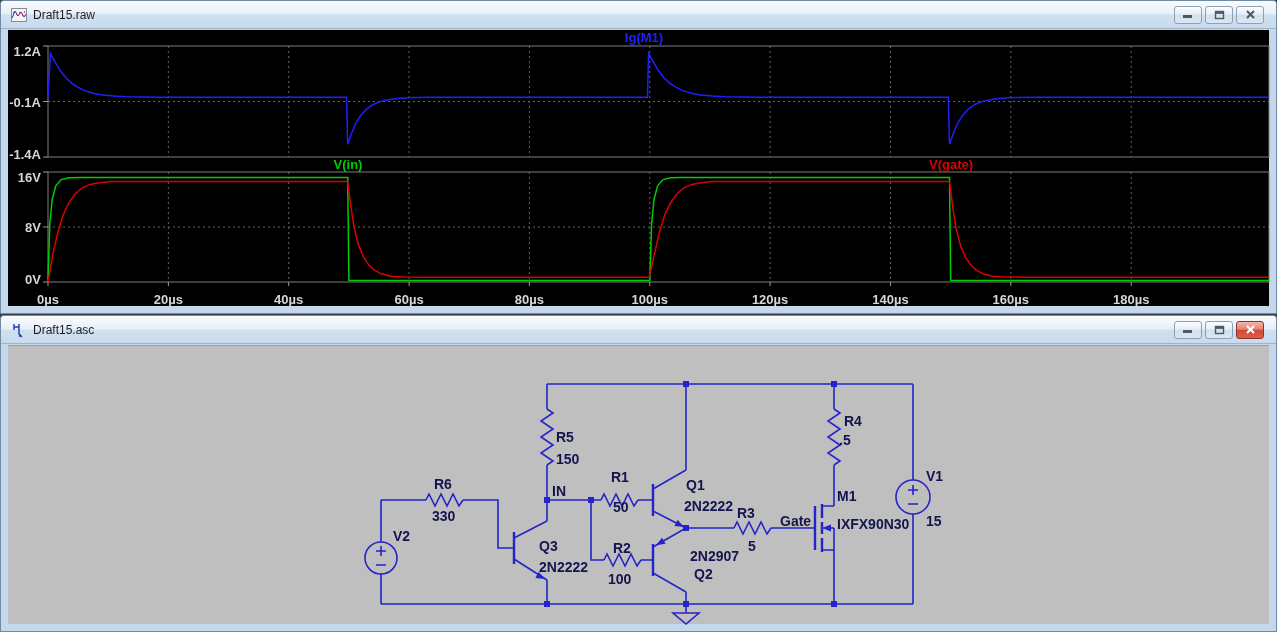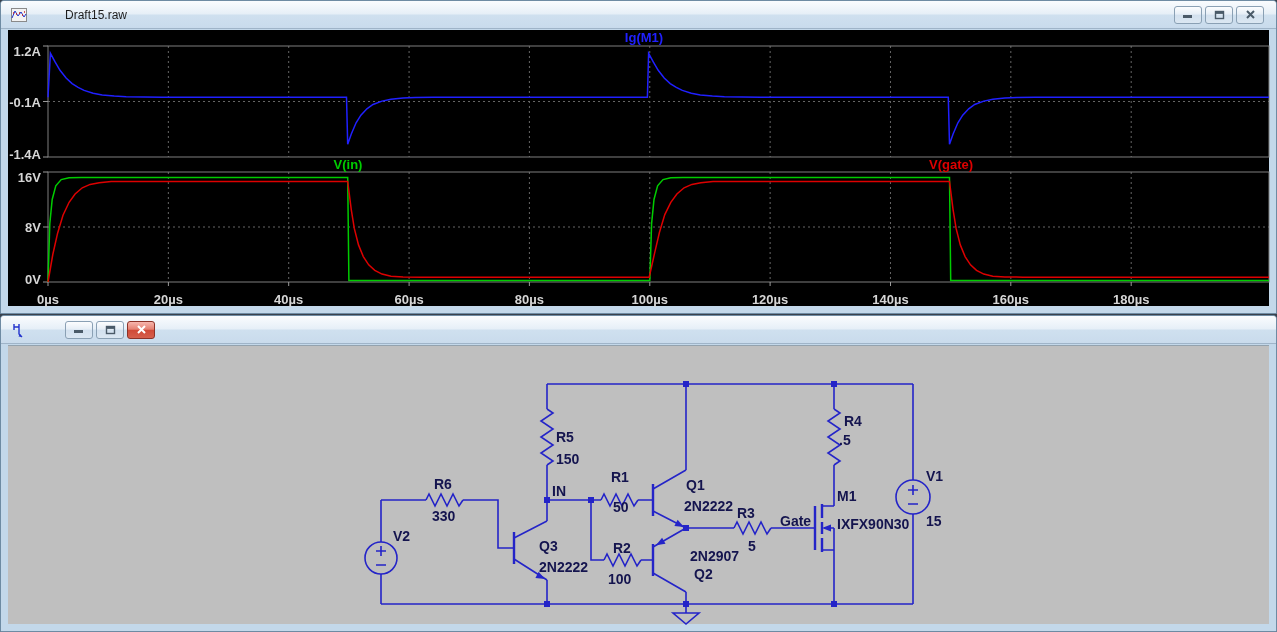--- a/index.html
+++ b/index.html
@@ -5,21 +5,21 @@
   html,body{margin:0;padding:0;background:#39424d;}
   *{box-sizing:border-box;}
   .screen{position:relative;width:1277px;height:632px;overflow:hidden;background:#39424d;
           font-family:"Liberation Sans",sans-serif;}
   .mdi-window{position:absolute;left:0;width:1277px;background:#c3d8ea;
               border:1px solid #6e8ba3;border-radius:4px 4px 0 0;overflow:hidden;}
   .win-raw{top:0;height:314px;}
   .win-asc{top:315px;height:317px;}
   .titlebar{position:absolute;left:0;top:0;right:0;height:28px;
             background:linear-gradient(#fafcfe, #e6eff7 48%, #cfe0ef 52%, #c9dbec);
-            border-bottom:1px solid #9fb4c8;display:flex;align-items:center;gap:32px;}
+            border-bottom:1px solid #9fb4c8;display:flex;align-items:center;}
   .win-asc .titlebar{background:linear-gradient(#f2f8fd, #dcead6e 0, #dceaf6 48%, #c3d9ee 52%, #bcd4ec);}
   .win-icon{width:16px;height:16px;margin:0 6px 0 10px;flex:0 0 auto;}
   .win-title{font-size:12px;color:#1d1d1d;flex:1 1 auto;white-space:nowrap;}
   .win-controls{display:flex;gap:3px;margin-right:12px;}
   .wbtn{width:28px;height:18px;border:1px solid #8aa0b4;border-radius:3px;padding:0;
         background:linear-gradient(#fcfdfe, #e6eef6 45%, #d2e0ee 50%, #dbe7f2);
         display:flex;align-items:center;justify-content:center;color:#4a5a68;cursor:default;}
   .wbtn.close-red{background:linear-gradient(#f7b6ad, #e58273 45%, #d04a37 52%, #d65f4c);
         border-color:#8c3227;color:#fff;}
   .plot-area{position:absolute;left:7px;top:29px;right:7px;bottom:7px;background:#000;}
@@ -136,20 +136,21 @@
   </div>
 
   <div class="mdi-window win-asc">
     <div class="titlebar">
       <span class="win-icon">
         <svg width="16" height="16" viewBox="0 0 16 16">
           <path d="M3 2 v6 M3 5 h5 M8 2 v10 l3 3" fill="none" stroke="#2233cc" stroke-width="1.4"></path>
           <path d="M11 15 l-3.5 -0.5 l1.5 -2.5 Z" fill="#2233cc"></path>
         </svg>
       </span>
+      <span class="win-title">Draft15.asc</span>
       <span class="win-controls">
         <button class="wbtn" title="minimize">
           <svg width="10" height="9" viewBox="0 0 10 9">
               <rect x="0" y="5" width="9" height="3" fill="currentColor"></rect>
             </svg>
         </button>
         <button class="wbtn" title="restore">
           <svg width="11" height="10" viewBox="0 0 11 10">
               <rect x="1.5" y="1.5" width="8" height="7" fill="none" stroke="currentColor" stroke-width="1.4"></rect>
               <rect x="1.5" y="1.5" width="8" height="2.4" fill="currentColor"></rect>

